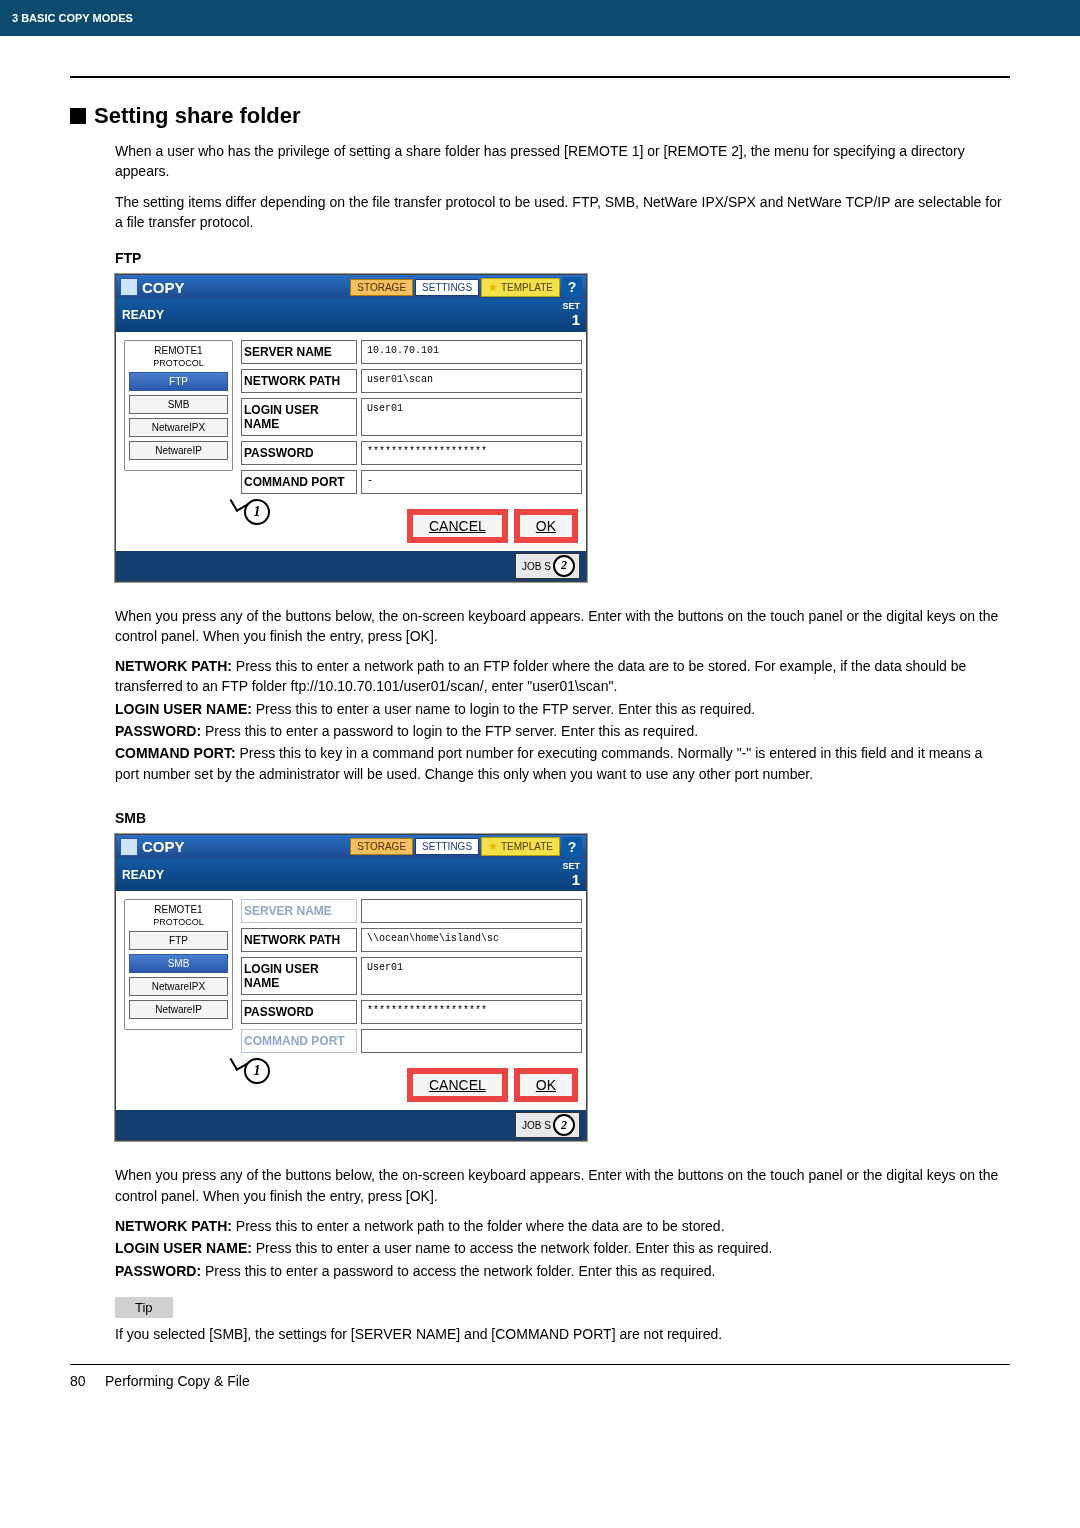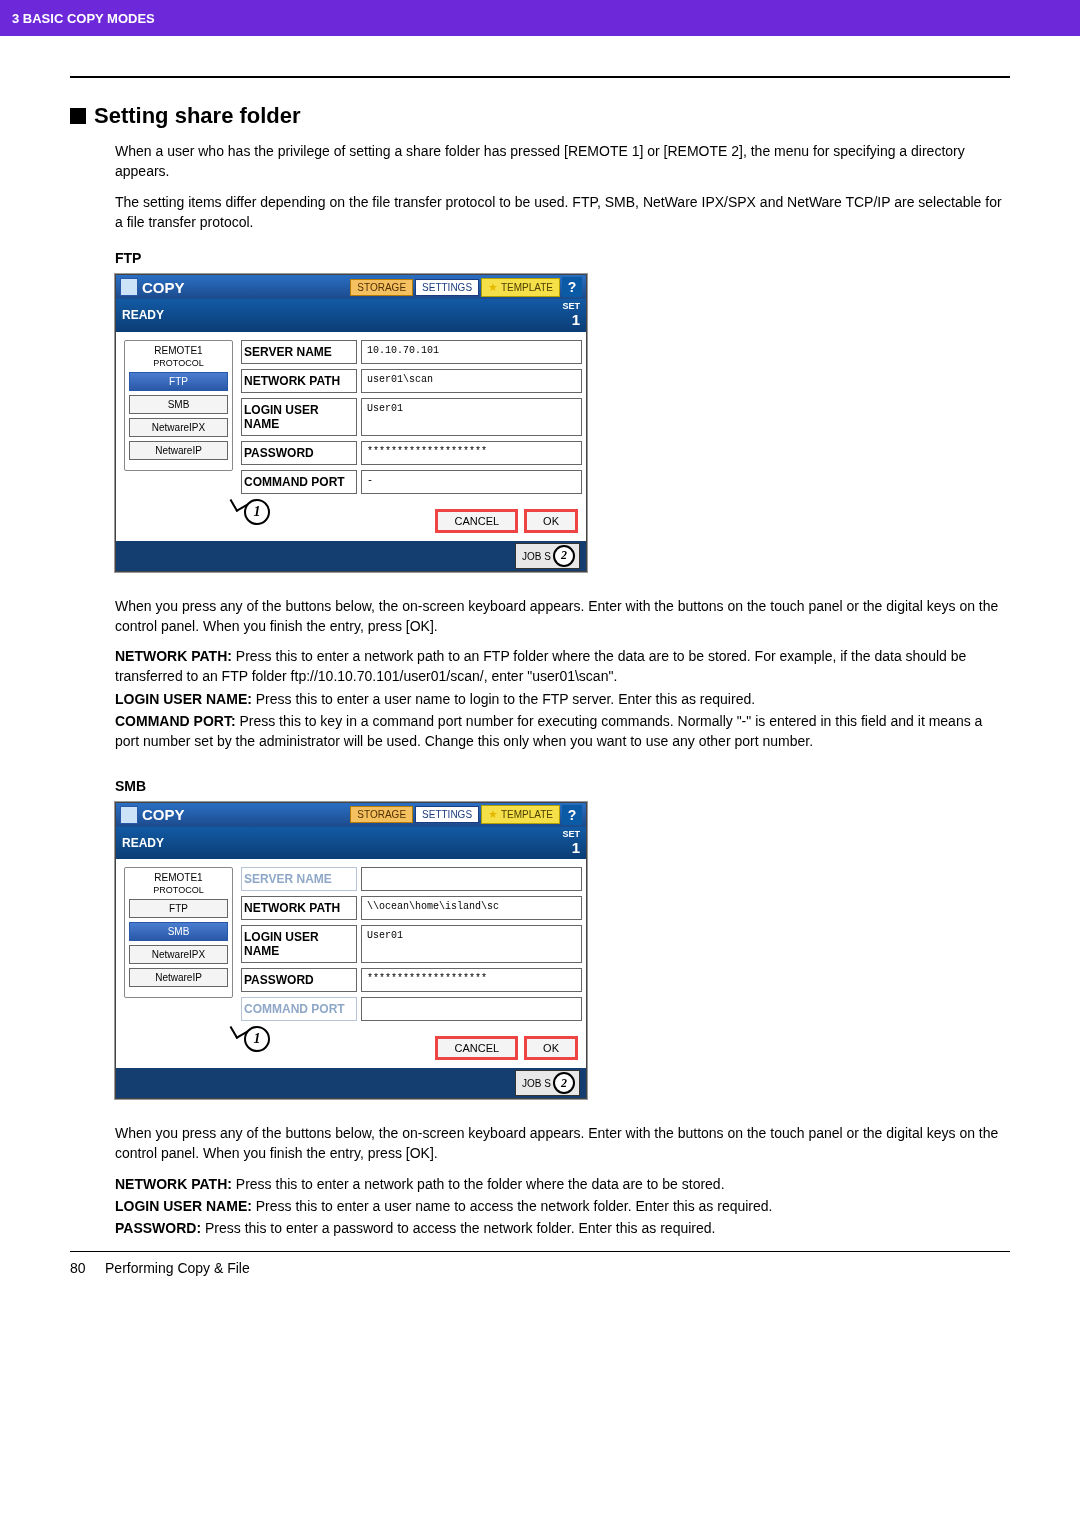--- a/index.html
+++ b/index.html
@@ -4,24 +4,24 @@
 <style>
   body {
     margin: 0;
     font-family: Arial, Helvetica, sans-serif;
     font-size: 14px;
     color: #000;
     background: #fff;
     width: 1080px;
   }
   .header-bar {
-    background: #6d28d9;
+    background: #0c4a6e;
     color: #fff;
     font-weight: bold;
-    font-size: 13px;
+    font-size: 11px;
     padding: 8px 12px;
     height: 20px;
     display: flex;
     align-items: center;
   }
   .content {
     padding: 40px 70px 10px 70px;
   }
   .rule {
     border-top: 2px solid #000;
@@ -116,21 +116,21 @@
   .field-label {
     width:110px; border:1px solid #666; background:#fff; text-align:left;
     font-size:12px; padding:4px 2px; font-weight:bold;
   }
   .field-label.disabled { color:#8fa8c8; border-color:#b7c3d6;}
   .field-val {
     flex:1; border:1px solid #666; background:#fff; font-size:10px;
     padding:4px 5px; font-family: "Courier New", monospace;
   }
   .ds-foot { display:flex; justify-content:flex-end; gap:6px; padding:4px 8px 8px 8px; }
-  .f-btn { border:3px solid #ef4444; background:#f4f4f4; font-size:11px; padding:3px 16px;}
+  .f-btn { border:6px solid #ef4444; background:#f4f4f4; font-size:14px; padding:3px 16px;text-decoration:underline;}
   .ds-job { background:#153e70; color:#fff; font-size:10px; padding:2px 6px; text-align:right;}
   .ds-job .jbtn { background:#e8e8e8; color:#000; border:1px solid #333; padding:1px 6px; display:inline-block;}
   
   .callout {
     position:absolute; width:22px; height:22px; border:2px solid #000; border-radius:50%;
     background:#fff; display:flex; align-items:center; justify-content:center;
     font-weight:bold; font-style:italic; font-size:14px; font-family: "Times New Roman", serif;
   }
   .arrow-stub {
     position:absolute; width:14px; height:12px; border-left:2px solid #000; border-bottom:2px solid #000;
@@ -236,20 +236,21 @@
       </div>
       <div class="ds-job" style="position:relative;">
         <span class="jbtn">JOB S<span class="callout" style="position:relative; display:inline-flex; width:18px;height:18px; font-size:12px; left:2px; top:0;">2</span></span>
       </div>
     </div>
 
     <p style="margin-top:24px;">When you press any of the buttons below, the on-screen keyboard appears. Enter with the buttons on the touch panel or the digital keys on the control panel. When you finish the entry, press [OK].</p>
 
     <p style="margin-bottom:2px;"><b>NETWORK PATH:</b><span> Press this to enter a network path to an FTP folder where the data are to be stored. For example, if the data should be transferred to an FTP folder ftp://10.10.70.101/user01/scan/, enter "user01\scan".</span></p>
     <p style="margin-bottom:2px;"><b>LOGIN USER NAME:</b><span> Press this to enter a user name to login to the FTP server. Enter this as required.</span></p>
+    <p style="margin-bottom:2px;"><b>PASSWORD:</b><span> Press this to enter a password to login to the FTP server. Enter this as required.</span></p>
     <p style="margin-bottom:12px;"><b>COMMAND PORT:</b><span> Press this to key in a command port number for executing commands. Normally "-" is entered in this field and it means a port number set by the administrator will be used. Change this only when you want to use any other port number.</span></p>
 
     <div class="sub-hdr" style="margin-top:26px;">SMB</div>
 
     <div class="device-shot">
       <div class="ds-top">
         <div class="ds-top-left">
           <span class="copy-icon"></span>
           <span>COPY</span>
         </div>
@@ -318,20 +319,24 @@
         <span class="jbtn">JOB S<span class="callout" style="position:relative; display:inline-flex; width:18px;height:18px; font-size:12px; left:2px; top:0;">2</span></span>
       </div>
     </div>
 
     <p style="margin-top:24px;">When you press any of the buttons below, the on-screen keyboard appears. Enter with the buttons on the touch panel or the digital keys on the control panel. When you finish the entry, press [OK].</p>
 
     <p style="margin-bottom:2px;"><b>NETWORK PATH:</b><span> Press this to enter a network path to the folder where the data are to be stored.</span></p>
     <p style="margin-bottom:2px;"><b>LOGIN USER NAME:</b><span> Press this to enter a user name to access the network folder. Enter this as required.</span></p>
     <p style="margin-bottom:2px;"><b>PASSWORD:</b><span> Press this to enter a password to access the network folder. Enter this as required.</span></p>
 
+    <div style="margin-top:16px;">
+      <div class="tip-box">Tip</div>
+      <p>If you selected [SMB], the settings for [SERVER NAME] and [COMMAND PORT] are not required.</p>
+    </div>
   </div>
 </div>
 
 <div style="padding:0 70px;">
     <div class="rule-thin"></div>
   </div>
 <div class="footer">
   <span>80</span>
   &nbsp;&nbsp;&nbsp;
   <span>Performing Copy &amp; File</span>

